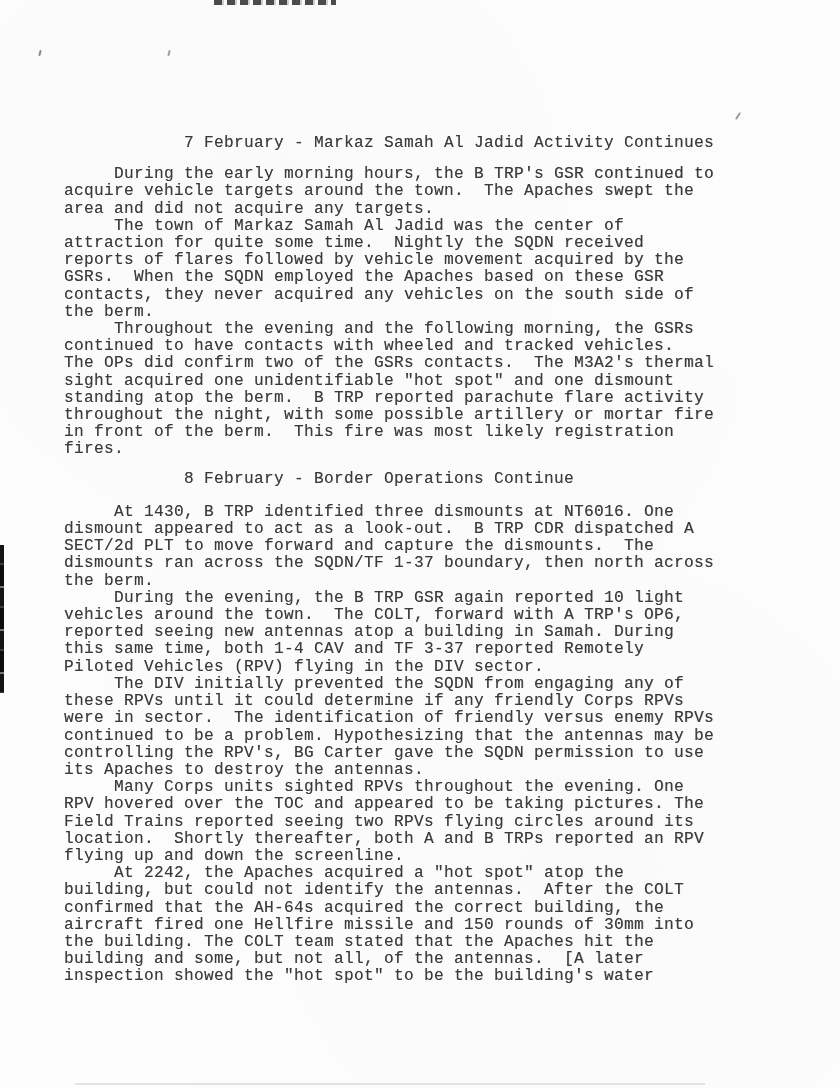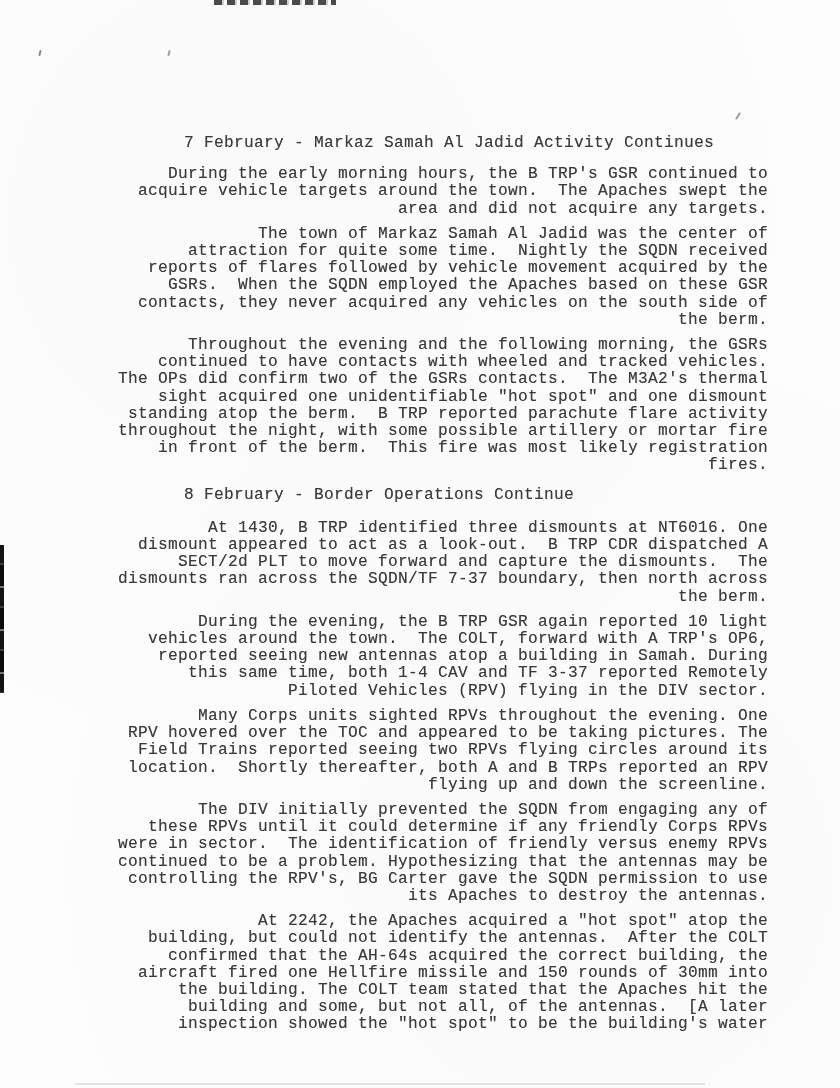--- a/index.html
+++ b/index.html
@@ -34,22 +34,21 @@
     text-shadow: 0.3px 0.3px 0.4px rgba(80,80,80,0.55);
   }
   .heading {
     white-space: pre;
     margin: 0 0 0 120px;
   }
   .heading.h1 { margin-bottom: 14px; }
   .heading.h2 { margin-top: 12px; margin-bottom: 16px; }
   .para {
     white-space: pre-wrap;
-    margin: 8px;
-    text-align: right;
+    margin: 0;
   }
   
   .artifact { position: absolute; }
   .top-dashes {
     left: 214px; top: 0;
     width: 122px; height: 5px;
     background: repeating-linear-gradient(90deg,
       #4b4b4b 0 8px, rgba(120,120,120,0.35) 8px 10px, transparent 10px 13px);
   }
   .left-bar {
@@ -105,38 +104,38 @@
 standing atop the berm.  B TRP reported parachute flare activity
 throughout the night, with some possible artillery or mortar fire
 in front of the berm.  This fire was most likely registration
 fires.</p>
 
     <div class="heading h2">8 February - Border Operations Continue</div>
 
     <p class="para">     At 1430, B TRP identified three dismounts at NT6016. One
 dismount appeared to act as a look-out.  B TRP CDR dispatched A
 SECT/2d PLT to move forward and capture the dismounts.  The
-dismounts ran across the SQDN/TF 7-37 boundary, then north across
+dismounts ran across the SQDN/TF 1-37 boundary, then north across
 the berm.</p>
     <p class="para">     During the evening, the B TRP GSR again reported 10 light
 vehicles around the town.  The COLT, forward with A TRP's OP6,
 reported seeing new antennas atop a building in Samah. During
 this same time, both 1-4 CAV and TF 3-37 reported Remotely
 Piloted Vehicles (RPV) flying in the DIV sector.</p>
-    <p class="para">     Many Corps units sighted RPVs throughout the evening. One
-RPV hovered over the TOC and appeared to be taking pictures. The
-Field Trains reported seeing two RPVs flying circles around its
-location.  Shortly thereafter, both A and B TRPs reported an RPV
-flying up and down the screenline.</p>
     <p class="para">     The DIV initially prevented the SQDN from engaging any of
 these RPVs until it could determine if any friendly Corps RPVs
 were in sector.  The identification of friendly versus enemy RPVs
 continued to be a problem. Hypothesizing that the antennas may be
 controlling the RPV's, BG Carter gave the SQDN permission to use
 its Apaches to destroy the antennas.</p>
+    <p class="para">     Many Corps units sighted RPVs throughout the evening. One
+RPV hovered over the TOC and appeared to be taking pictures. The
+Field Trains reported seeing two RPVs flying circles around its
+location.  Shortly thereafter, both A and B TRPs reported an RPV
+flying up and down the screenline.</p>
     <p class="para">     At 2242, the Apaches acquired a "hot spot" atop the
 building, but could not identify the antennas.  After the COLT
 confirmed that the AH-64s acquired the correct building, the
 aircraft fired one Hellfire missile and 150 rounds of 30mm into
 the building. The COLT team stated that the Apaches hit the
 building and some, but not all, of the antennas.  [A later
 inspection showed the "hot spot" to be the building's water</p>
 
   </div>
 </div>

